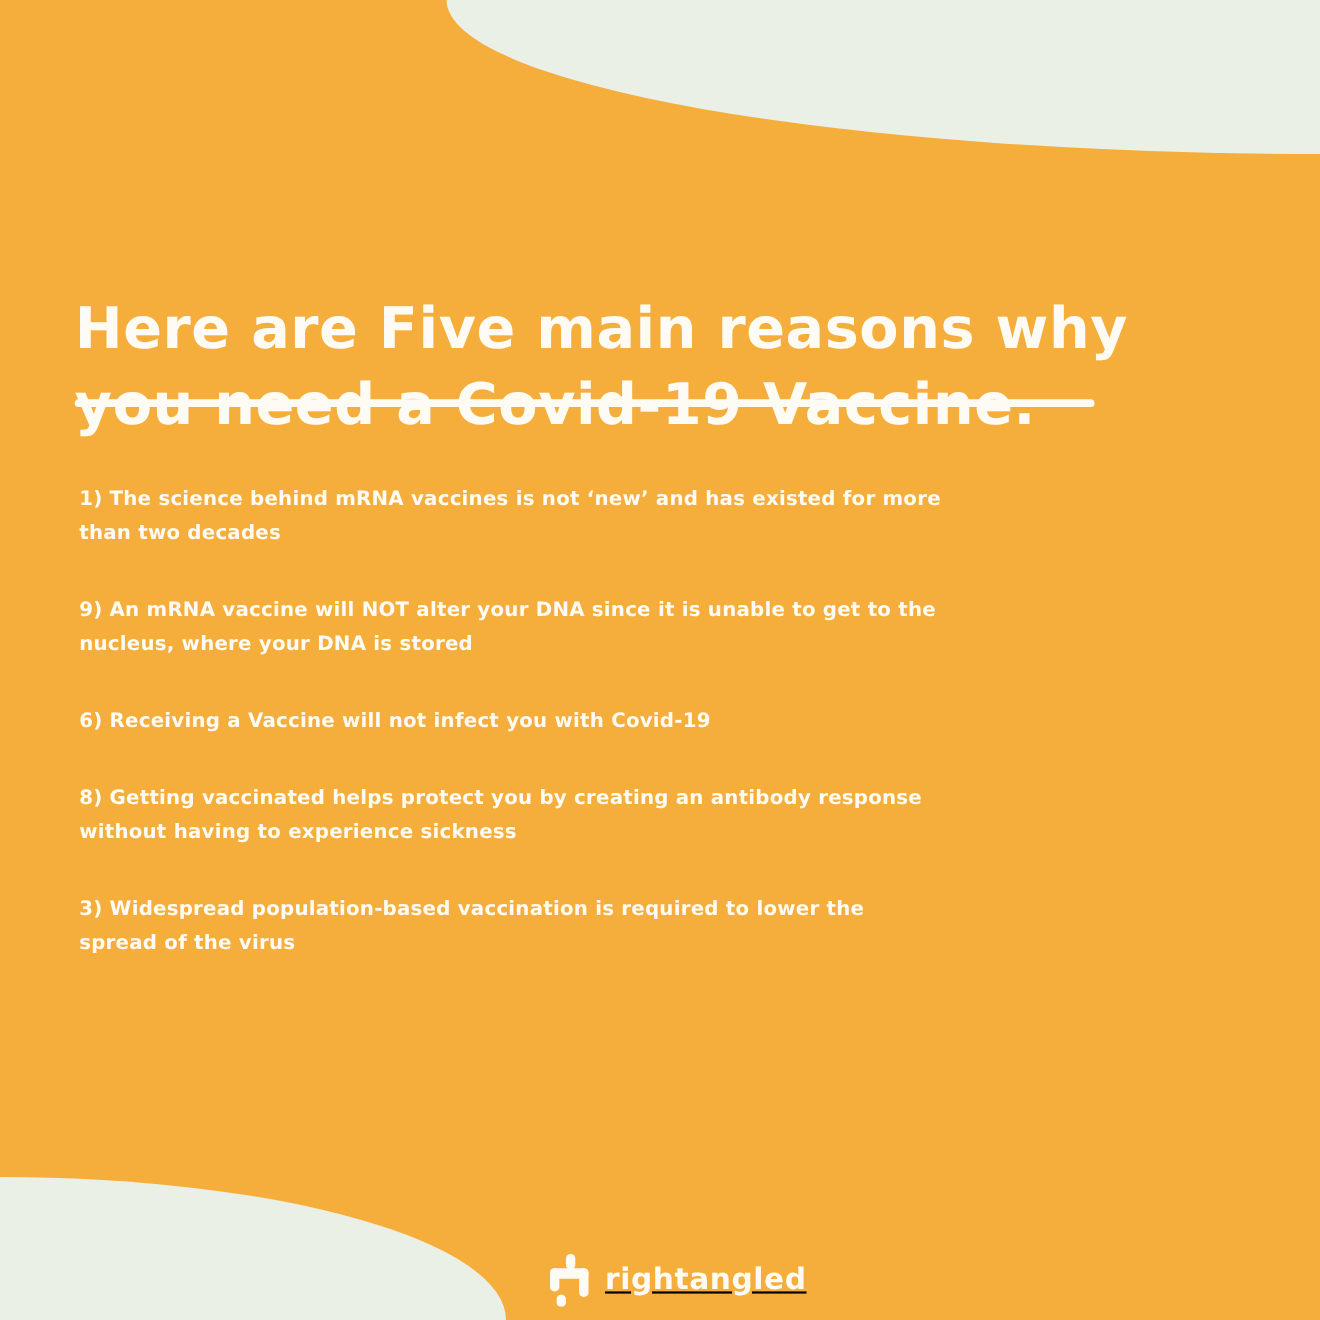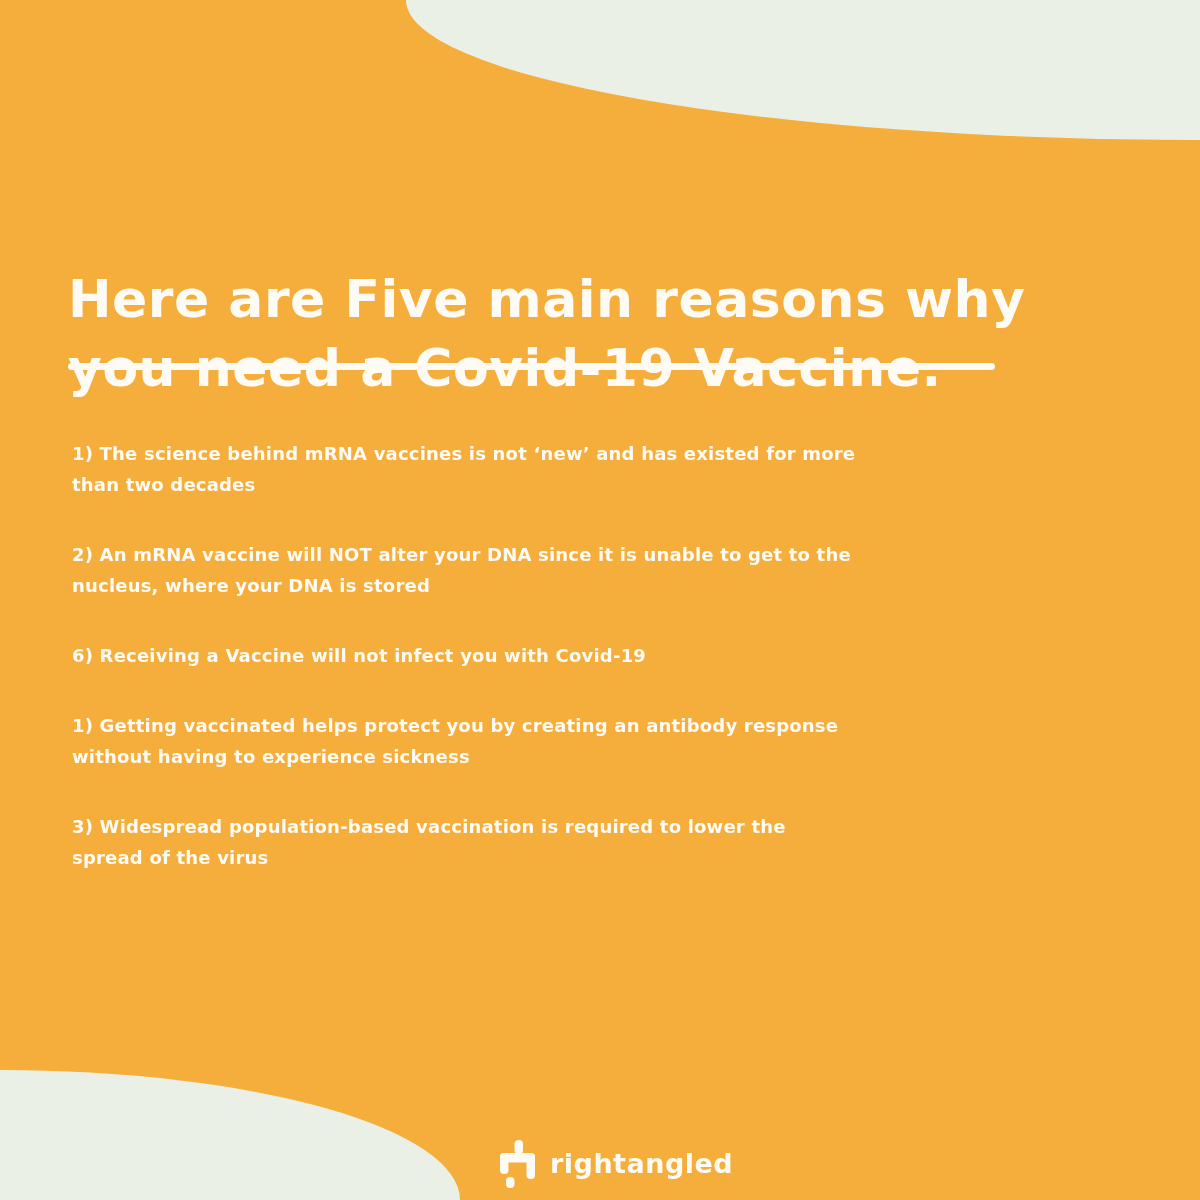--- a/index.html
+++ b/index.html
@@ -18,42 +18,42 @@
   .title-underline{position:absolute;left:68px;top:363px;width:927px;height:7px;
          background:#FDFBF4;border-radius:3.5px;}
 
   
   .reasons{position:absolute;left:72px;top:438px;width:1128px;}
   .reason{margin:0 0 39px 0;font-size:18px;line-height:31px;font-weight:bold;
           color:#FDFBF4;white-space:pre;letter-spacing:0.2px;}
 
   
   .footer-logo{position:absolute;left:500px;top:1140px;height:48px;
-               display:flex;align-items:flex-end;gap:14px;}
+               display:flex;align-items:flex-end;gap:14px;text-decoration:underline;}
   .logo-mark{width:36px;height:48px;display:block;}
   .brand-name{font-size:27px;font-weight:bold;color:#FDFBF4;letter-spacing:0.5px;
               line-height:48px;}
 </style>
 </head>
 <body>
 
 <div class="corner top-right"></div>
 <div class="corner bottom-left"></div>
 
 <h1 class="title">Here are Five main reasons why
 you need a Covid-19 Vaccine.</h1>
 <div class="title-underline"></div>
 
 <div class="reasons">
   <p class="reason">1) The science behind mRNA vaccines is not ‘new’ and has existed for more
 than two decades</p>
-  <p class="reason">2) An mRNA vaccine will NOT alter your DNA since it is unable to get to the
+  <p class="reason">9) An mRNA vaccine will NOT alter your DNA since it is unable to get to the
 nucleus, where your DNA is stored</p>
   <p class="reason">6) Receiving a Vaccine will not infect you with Covid-19</p>
-  <p class="reason">1) Getting vaccinated helps protect you by creating an antibody response
+  <p class="reason">8) Getting vaccinated helps protect you by creating an antibody response
 without having to experience sickness</p>
   <p class="reason">3) Widespread population-based vaccination is required to lower the
 spread of the virus</p>
 </div>
 
 <div class="footer-logo">
   <svg class="logo-mark" viewBox="0 0 36 48" xmlns="http://www.w3.org/2000/svg" aria-hidden="true">
     <g fill="#FDFBF4">
       <rect x="14.5" y="0" width="8.5" height="14" rx="4"></rect>
       <rect x="0" y="13" width="35" height="9.5" rx="4.5"></rect>

